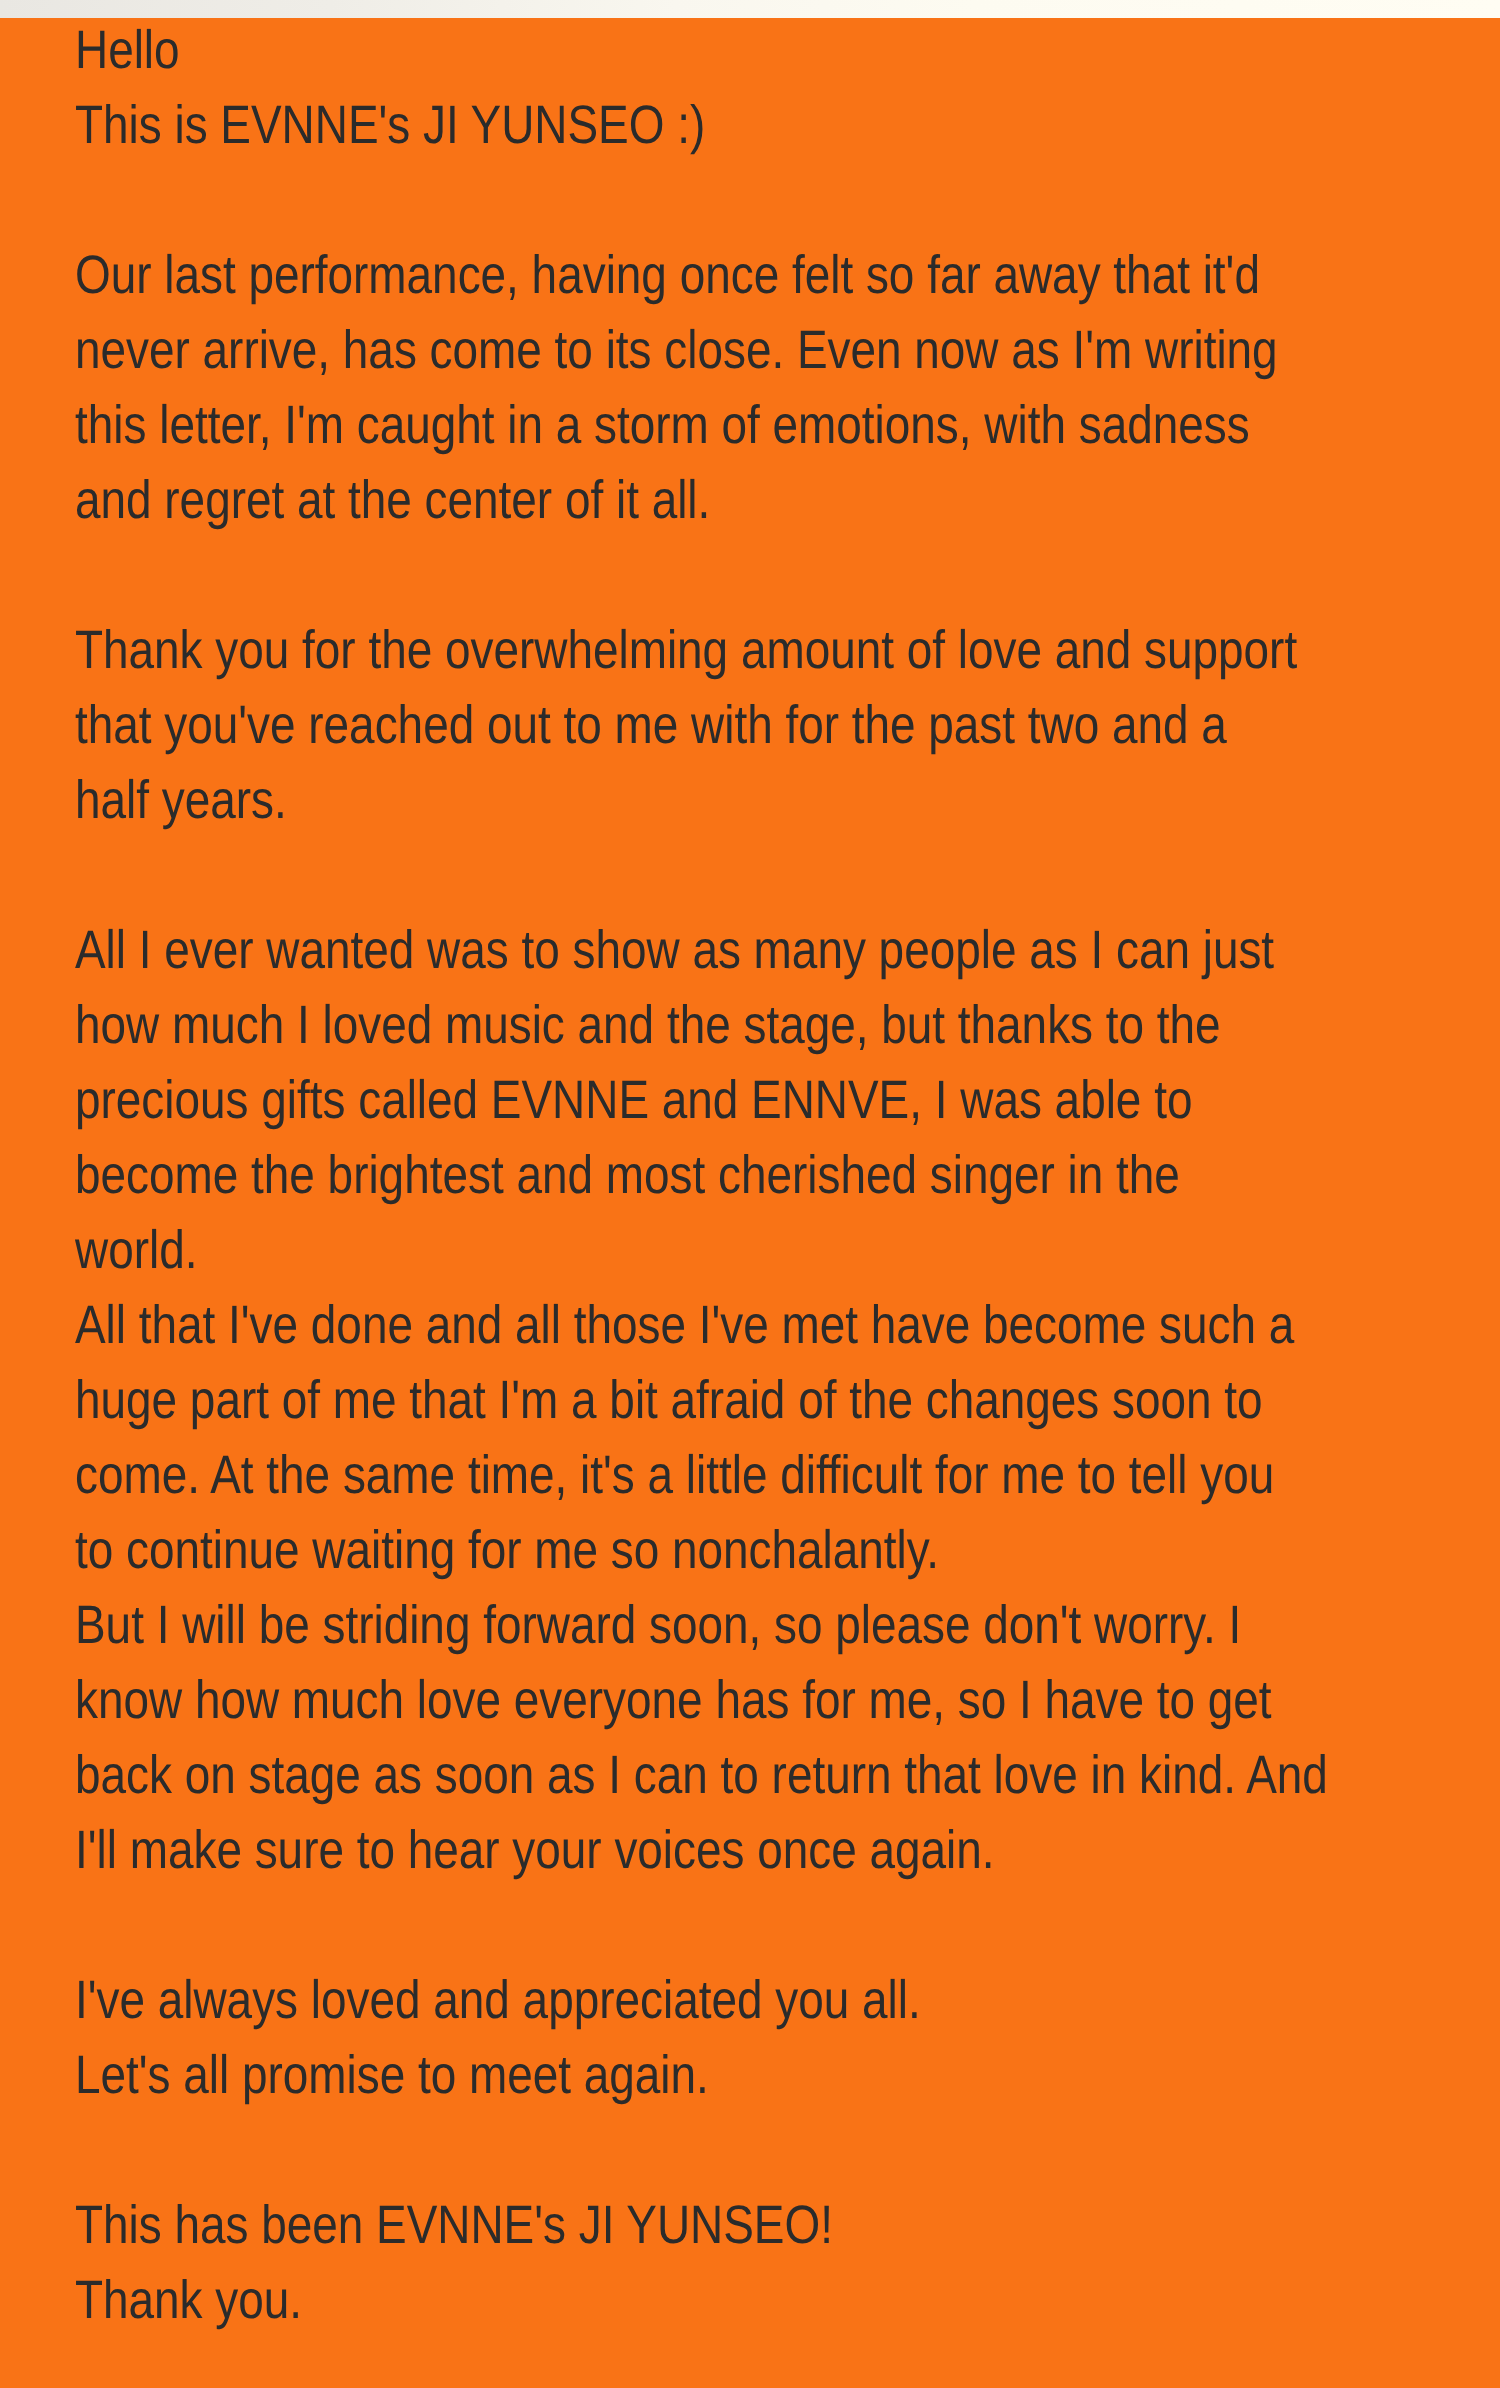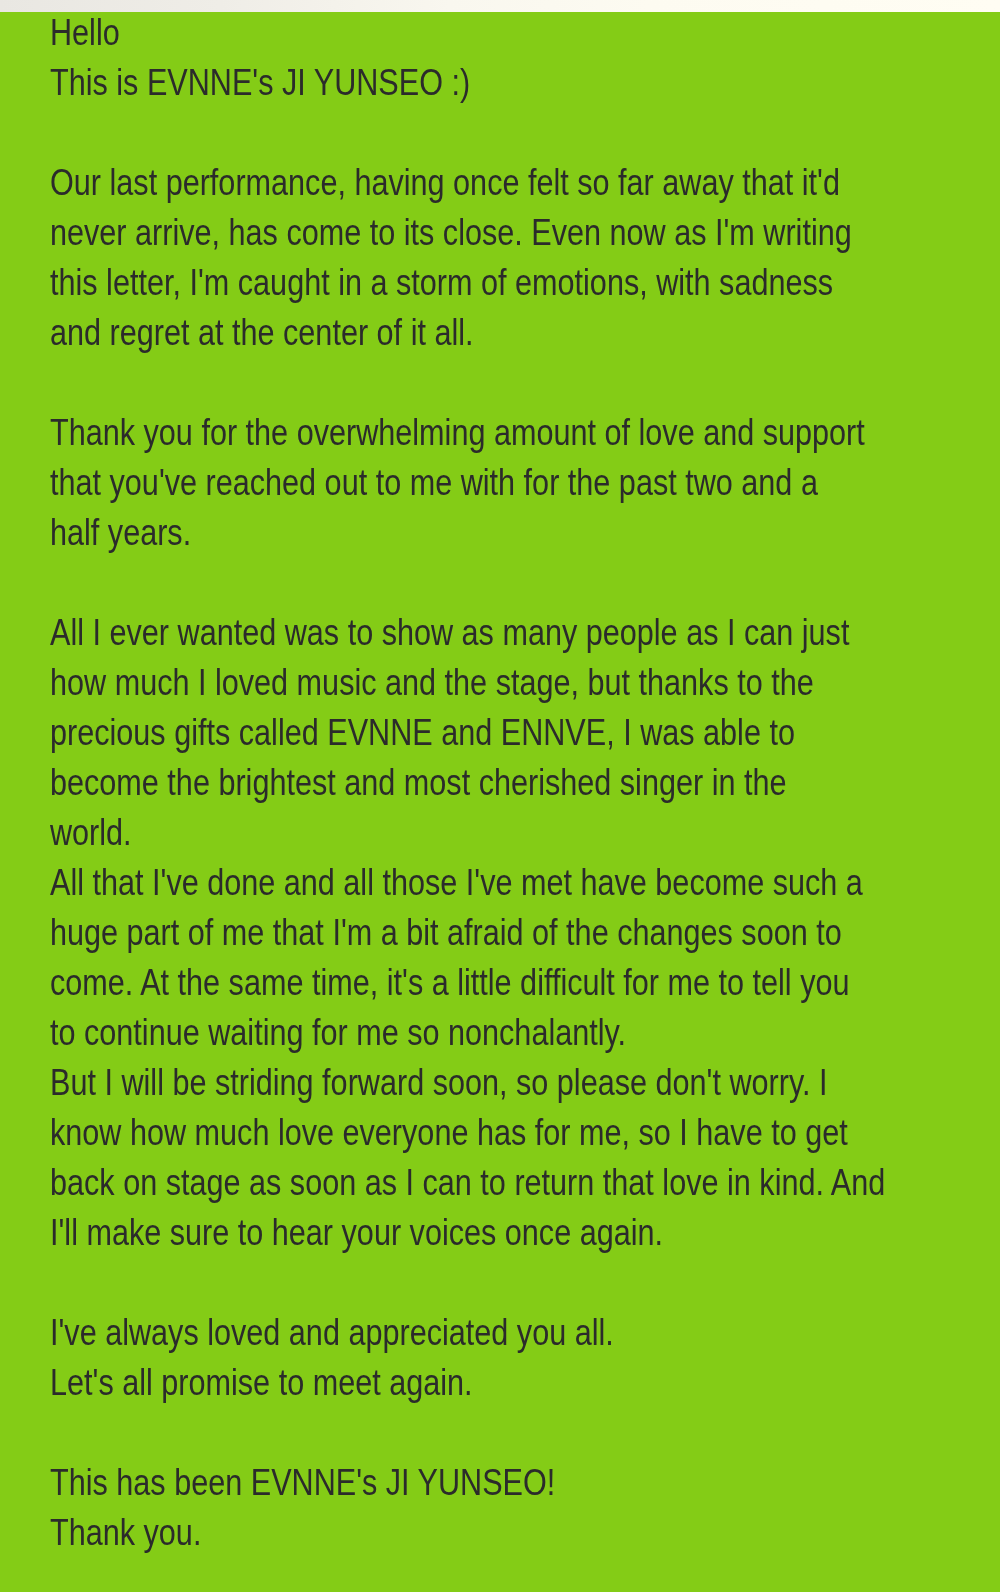--- a/index.html
+++ b/index.html
@@ -4,21 +4,21 @@
 <style>
   html, body {
     margin: 0;
     padding: 0;
     background: #fdfdfb;
   }
   .page {
     position: relative;
     width: 1000px;
     height: 1592px;
-    background: #84cc16;
+    background: #f97316;
     overflow: hidden;
     font-family: "Liberation Sans", sans-serif;
   }
   .top-strip {
     position: absolute;
     top: 0;
     left: 0;
     width: 1000px;
     height: 12px;
     background: linear-gradient(90deg, #e9e7e2 0%, #efede7 22%, #f9f7ef 45%, #fdfbf1 65%, #fffdf3 100%);

